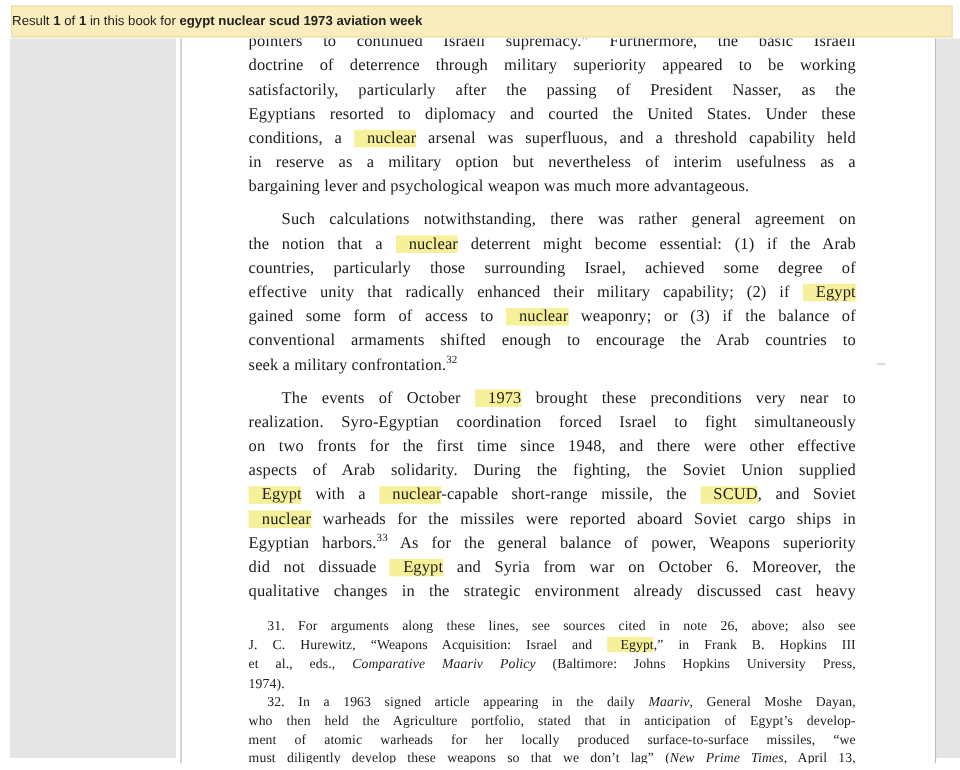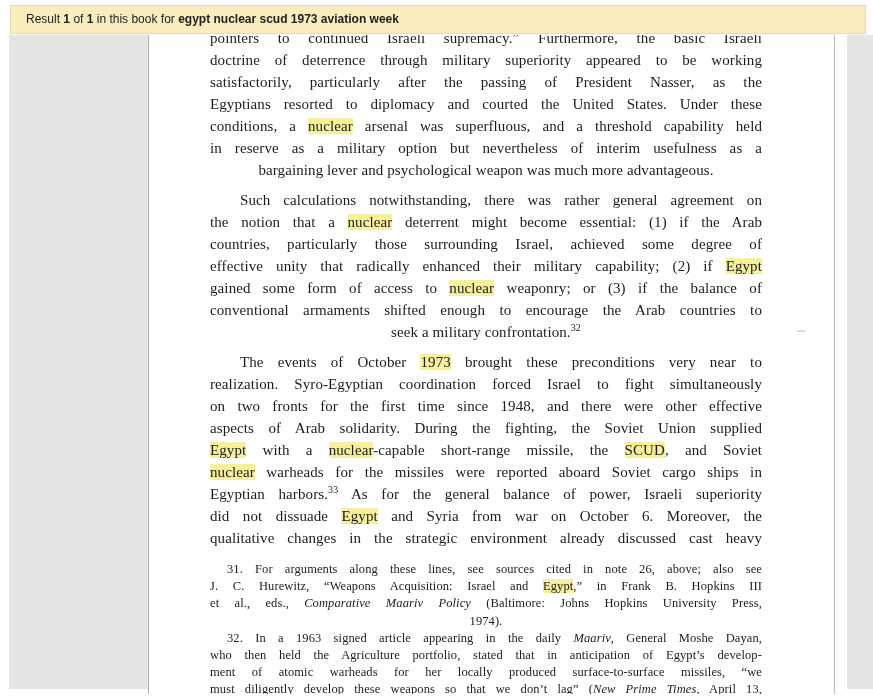--- a/index.html
+++ b/index.html
@@ -14,34 +14,33 @@
     position: absolute;
     left: 10px; top: 5px;
     width: 856px; height: 29px;
     box-sizing: border-box;
     background: #f9edbd;
     border: 1px solid #eed9a1;
     font-family: "Liberation Sans", sans-serif;
     font-size: 12px;
     color: #222222;
     line-height: 27px;
-    padding-left: 15px;
     white-space: nowrap;
   }
   .banner .bold { font-weight: bold; }
   .gray-panel {
     position: absolute;
     background: #e5e5e5;
     top: 35px; height: 654px;
   }
   .gray-left  { left: 9px;   width: 151px; }
   .gray-right { left: 847px; width: 26px;  }
   .page {
     position: absolute;
-    left: 148px; top: 35px;
+    left: 164px; top: 35px;
     width: 687px; height: 659px;
     box-sizing: border-box;
     background: #ffffff;
     border-left: 1px solid #b0b0b0;
     border-right: 1px solid #bdbdbd;
     overflow: hidden;
   }
   .text-col {
     margin: -8px 72px 0 61px;
     font-size: 15px;
@@ -50,25 +49,25 @@
     letter-spacing: 0.1px;
   }
   .para { margin: 0; }
   .body-text .para + .para { margin-top: 8px; }
   .fn {
     margin-top: 12px;
     font-size: 12.5px;
     line-height: 17.2px;
   }
   .fn .para + .para { margin-top: 0; }
-  .line { text-align: center; }
+  .line { text-align: left; }
   .line.just { text-align: justify; text-align-last: justify; }
   .body-text .indent .line:first-child { text-indent: 30px; }
   .fn .indent .line:first-child { text-indent: 17px; }
-  .hl { background: #f6f09b; }
+  .hl { background: #f6f09b; padding-left: 12px; }
   .it { font-style: italic; }
   sup.fnref {
     font-size: 10px;
     line-height: 0;
     vertical-align: super;
   }
   .artifact {
     position: absolute;
     left: 797px; top: 330px;
     width: 8px; height: 2px;
@@ -106,21 +105,21 @@
           <div class="line just"><span>conventional armaments shifted enough to encourage the Arab countries to</span></div>
           <div class="line"><span>seek a military confrontation.</span><sup class="fnref">32</sup></div>
         </div>
         <div class="para indent">
           <div class="line just"><span>The events of October </span><span class="hl">1973</span><span> brought these preconditions very near to</span></div>
           <div class="line just"><span>realization. Syro-Egyptian coordination forced Israel to fight simultaneously</span></div>
           <div class="line just"><span>on two fronts for the first time since 1948, and there were other effective</span></div>
           <div class="line just"><span>aspects of Arab solidarity. During the fighting, the Soviet Union supplied</span></div>
           <div class="line just"><span class="hl">Egypt</span><span> with a </span><span class="hl">nuclear</span><span>-capable short-range missile, the </span><span class="hl">SCUD</span><span>, and Soviet</span></div>
           <div class="line just"><span class="hl">nuclear</span><span> warheads for the missiles were reported aboard Soviet cargo ships in</span></div>
-          <div class="line just"><span>Egyptian harbors.</span><sup class="fnref">33</sup><span> As for the general balance of power, Israeli superiority</span></div>
+          <div class="line just"><span>Egyptian harbors.</span><sup class="fnref">33</sup><span> As for the general balance of power, Weapons superiority</span></div>
           <div class="line just"><span>did not dissuade </span><span class="hl">Egypt</span><span> and Syria from war on October 6. Moreover, the</span></div>
           <div class="line just"><span>qualitative changes in the strategic environment already discussed cast heavy</span></div>
         </div>
       </div>
     <div class="fn" id="footnotes">
         <div class="para indent">
           <div class="line just"><span>31. For arguments along these lines, see sources cited in note 26, above; also see</span></div>
           <div class="line just"><span>J. C. Hurewitz, “Weapons Acquisition: Israel and </span><span class="hl">Egypt</span><span>,” in Frank B. Hopkins III</span></div>
           <div class="line just"><span>et al., eds., </span><span class="it">Comparative Maariv Policy</span><span> (Baltimore: Johns Hopkins University Press,</span></div>
           <div class="line"><span>1974).</span></div>

